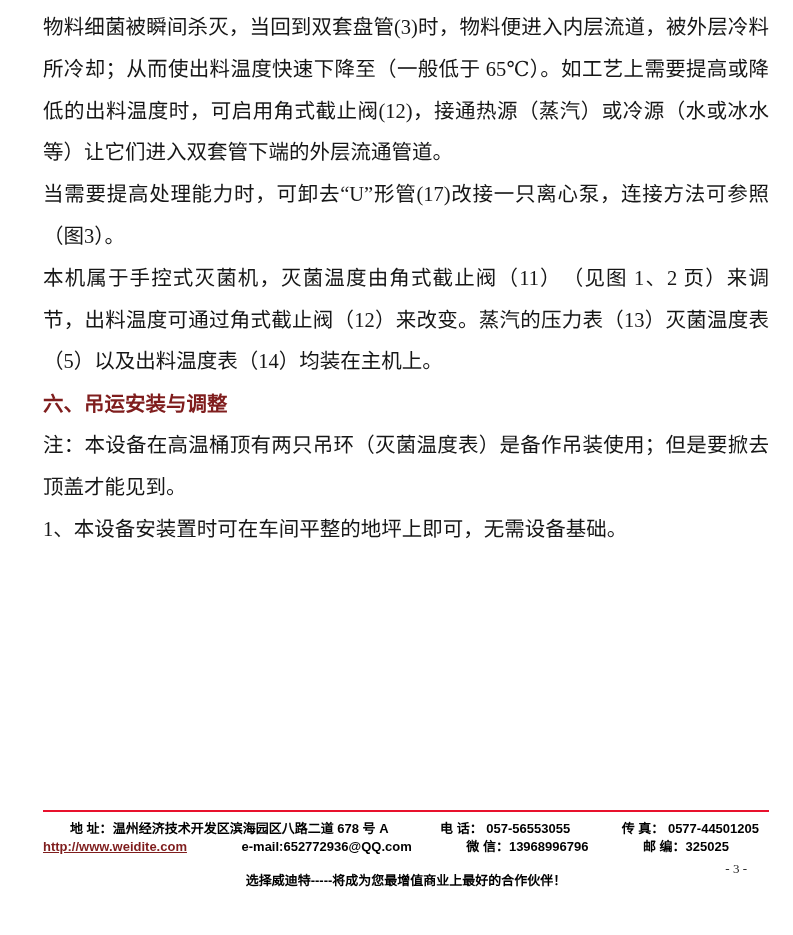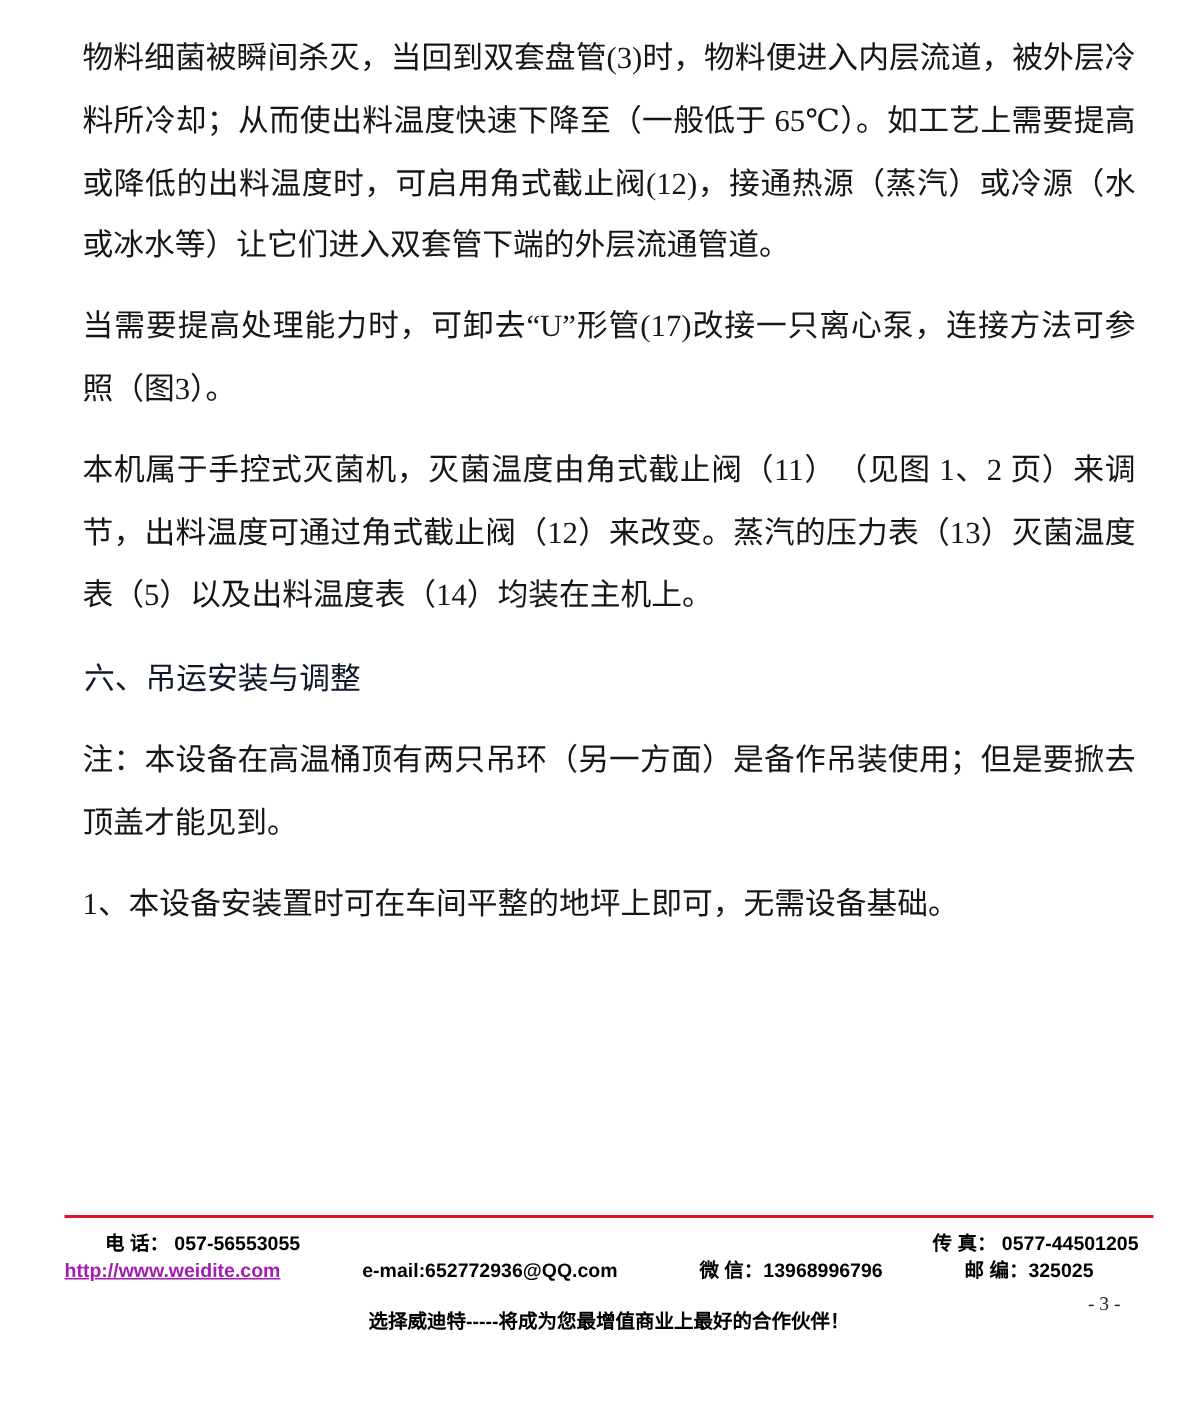--- a/index.html
+++ b/index.html
@@ -13,33 +13,33 @@
   .doc-body {
     position: absolute;
     left: 43px;
     top: 7px;
     width: 726px;
     font-family: "Liberation Serif", "DejaVu Serif", serif;
     font-size: 20.5px;
     color: #161616;
   }
   .para {
-    margin: 12px;
+    margin: 0;
     line-height: 41.8px;
     text-align: justify;
     text-justify: inter-character;
     text-align-last: left;
   }
   .heading {
-    margin: 13px;
+    margin: 0;
     line-height: 41.8px;
     font-size: 20.5px;
     font-family: "Liberation Sans", "DejaVu Sans", sans-serif;
-    font-weight: normal;
-    color: #0f172a;
+    font-weight: bold;
+    color: #7f1d1d;
   }
   .footer {
     position: absolute;
     left: 43px;
     top: 810px;
     width: 726px;
     font-family: "Liberation Sans", "DejaVu Sans", sans-serif;
     font-weight: bold;
     font-size: 13px;
     color: #000000;
@@ -52,21 +52,21 @@
   .f-row {
     display: flex;
     line-height: 17px;
     white-space: nowrap;
     align-items: baseline;
   }
   .f-row1 { padding-left: 27px; padding-right: 10px; justify-content: space-between; }
   .f-row2 { padding-right: 40px; justify-content: space-between; margin-top: 1px; }
   .f-row3 { justify-content: center; margin-top: 17px; }
   .link {
-    color: #a21caf;
+    color: #7f1d1d;
     text-decoration: underline;
   }
   .page-number {
     position: absolute;
     right: 46px;
     top: 861px;
     font-family: "Liberation Serif", "DejaVu Serif", serif;
     font-size: 13px;
     color: #222222;
   }
@@ -74,28 +74,31 @@
 </head>
 <body>
 
 <div class="page">
 
   <div class="doc-body">
     <p class="para">物料细菌被瞬间杀灭，当回到双套盘管(3)时，物料便进入内层流道，被外层冷料所冷却；从而使出料温度快速下降至（一般低于 65℃）。如工艺上需要提高或降低的出料温度时，可启用角式截止阀(12)，接通热源（蒸汽）或冷源（水或冰水等）让它们进入双套管下端的外层流通管道。</p>
     <p class="para">当需要提高处理能力时，可卸去“U”形管(17)改接一只离心泵，连接方法可参照（图3）。</p>
     <p class="para">本机属于手控式灭菌机，灭菌温度由角式截止阀（11）　（见图 1、2 页）来调节，出料温度可通过角式截止阀（12）来改变。蒸汽的压力表（13）灭菌温度表（5）以及出料温度表（14）均装在主机上。</p>
     <h2 class="heading">六、吊运安装与调整</h2>
-    <p class="para">注：本设备在高温桶顶有两只吊环（另一方面）是备作吊装使用；但是要掀去顶盖才能见到。</p>
+    <p class="para">注：本设备在高温桶顶有两只吊环（灭菌温度表）是备作吊装使用；但是要掀去顶盖才能见到。</p>
     <p class="para">1、本设备安装置时可在车间平整的地坪上即可，无需设备基础。</p>
   </div>
 
   <div class="footer">
     <div class="footer-divider"></div>
 
     <div class="f-row f-row1">
+      <span>
+        <span>地 址：</span><span>温州经济技术开发区滨海园区八路二道 678 号 A</span>
+      </span>
       <span>
         <span>电 话： </span><span>057-56553055</span>
       </span>
       <span>
         <span>传 真： </span><span>0577-44501205</span>
       </span>
     </div>
 
     <div class="f-row f-row2">
       <a href="#" class="link">http://www.weidite.com</a>

